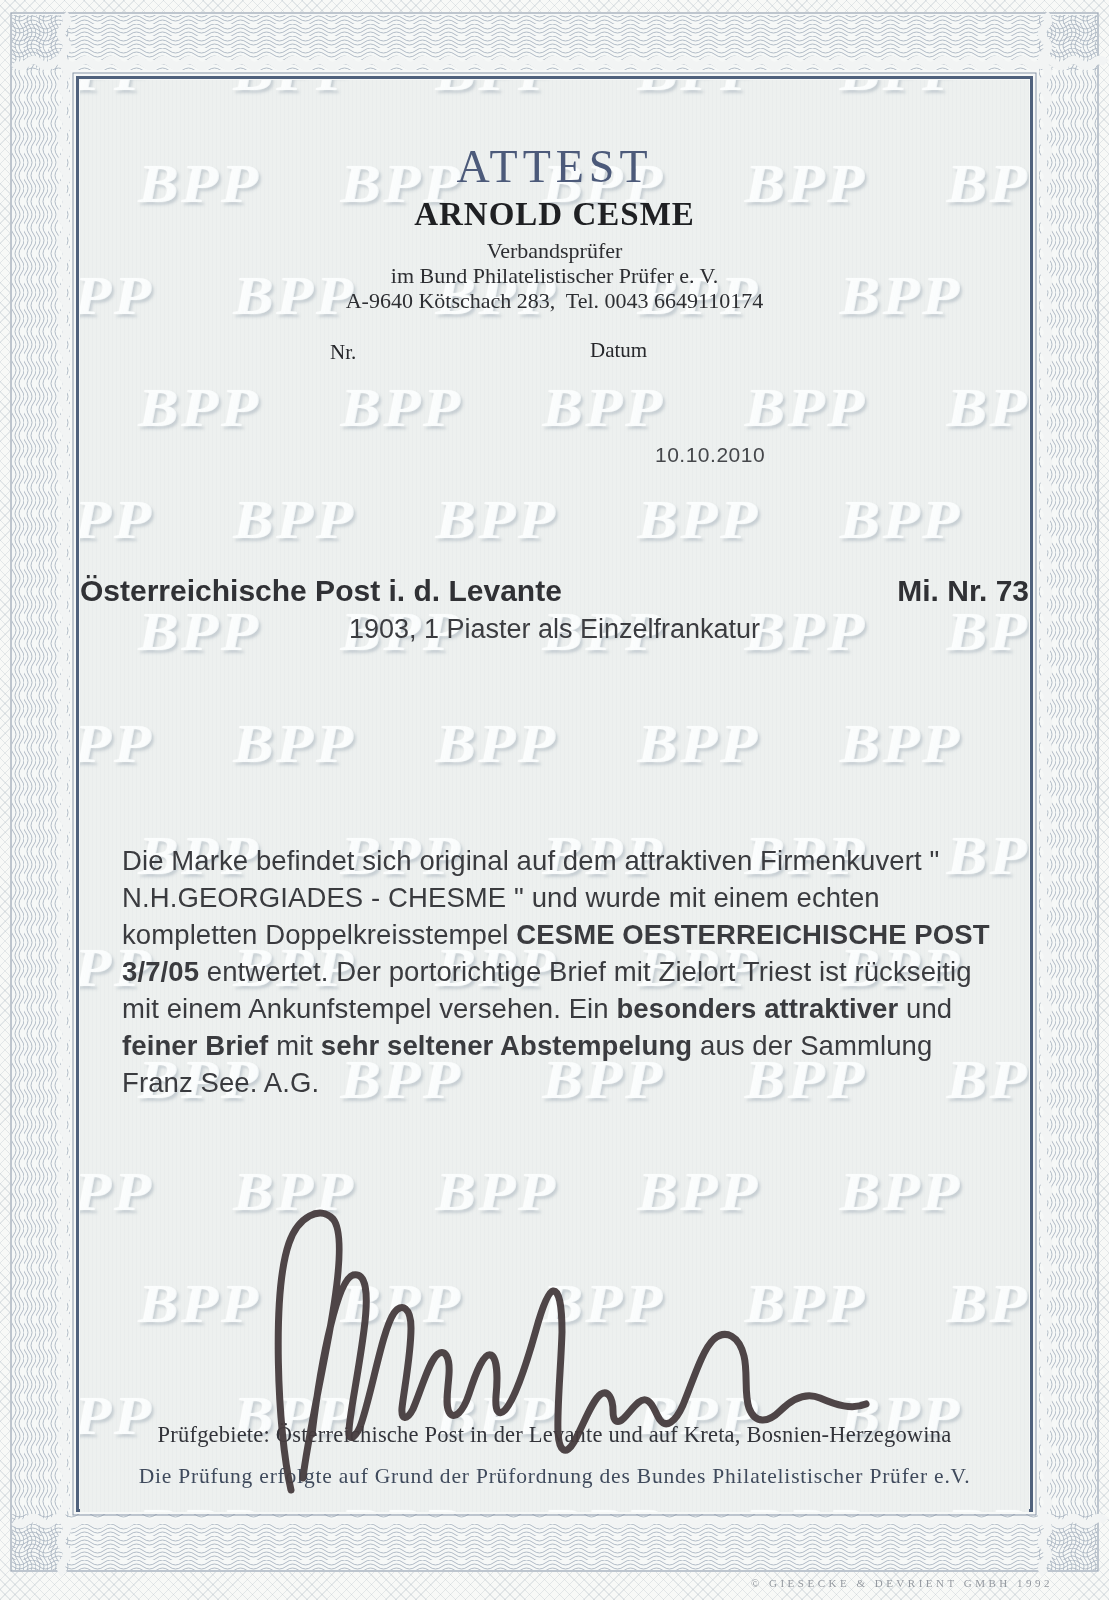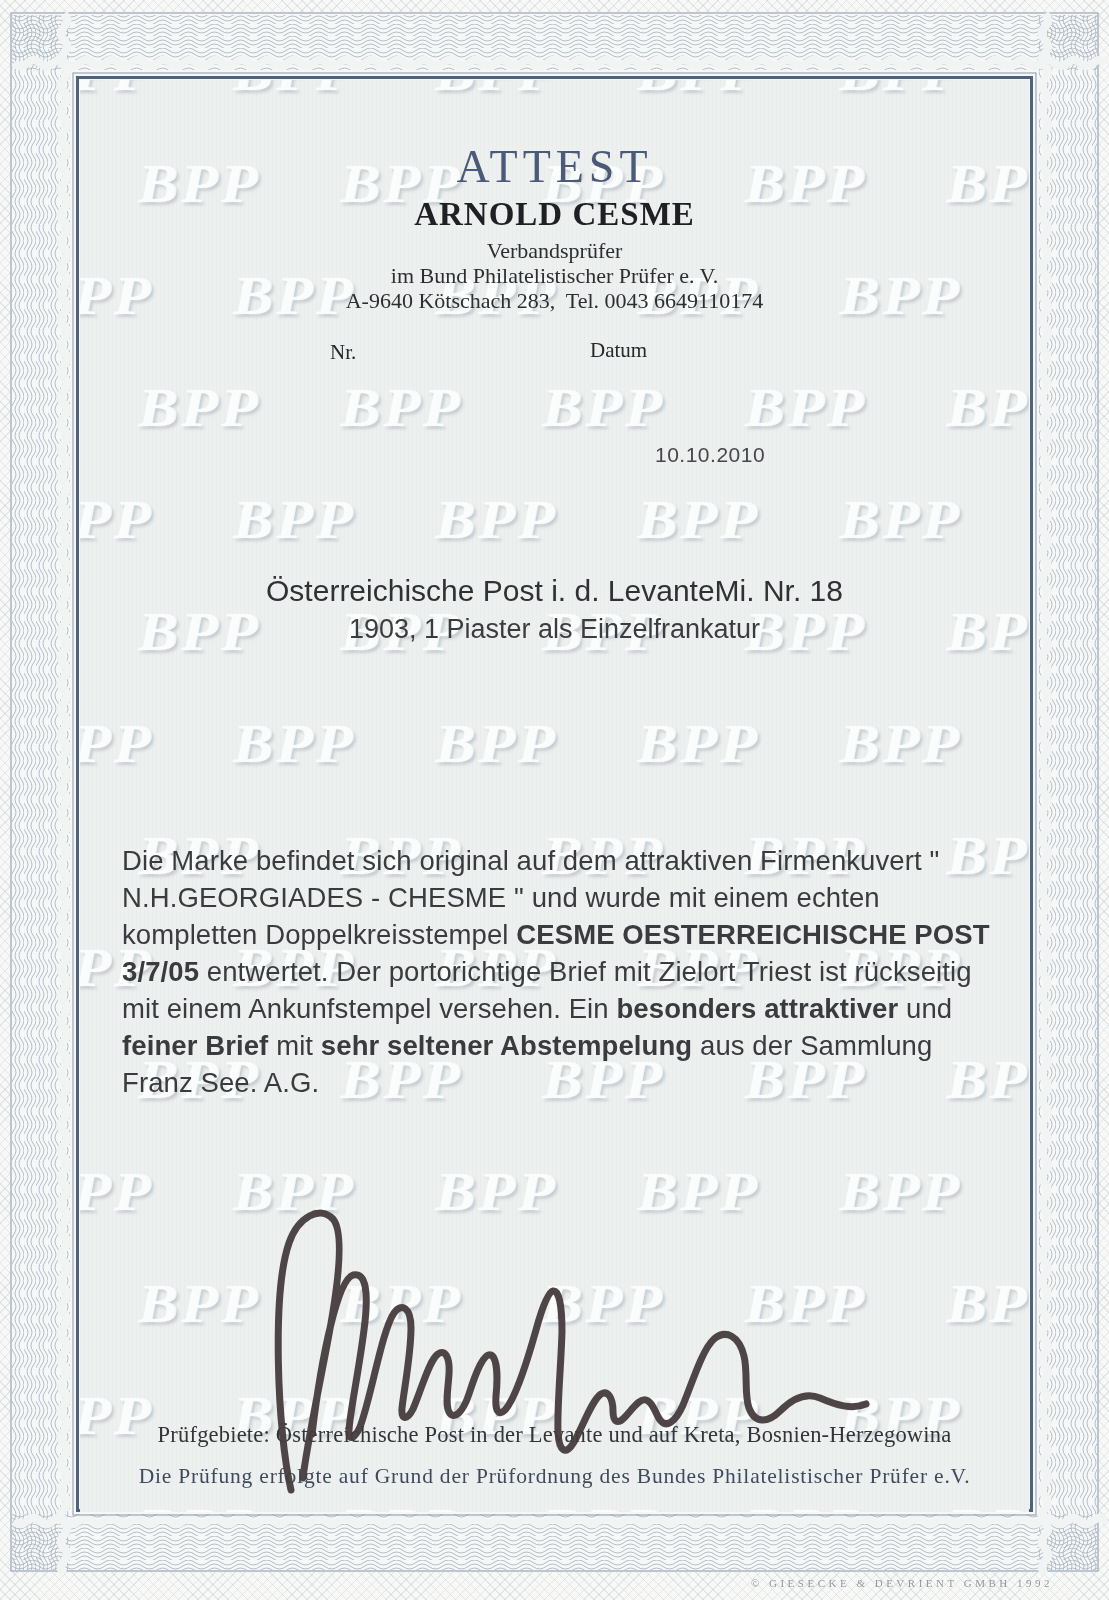--- a/index.html
+++ b/index.html
@@ -42,22 +42,22 @@
   .expert-org{top:183px;font-size:22px;}
   .expert-address{top:208px;font-size:22px;white-space:pre;}
   .field-label{position:absolute;font-size:21px;color:#26272b;}
   .nr-label{left:250px;top:260px;}
   .datum-label{left:510px;top:258px;}
   .date-value{
     position:absolute;left:575px;top:363px;
     font-family:"Liberation Sans", sans-serif;font-size:21px;color:#45474b;letter-spacing:0.5px;
   }
   .item-title{
-    top:494px;display:flex;justify-content:center;
-    font-family:"Liberation Sans", sans-serif;font-size:30px;font-weight:normal;color:#303135;
+    top:494px;display:flex;justify-content:space-between;
+    font-family:"Liberation Sans", sans-serif;font-size:30px;font-weight:bold;color:#303135;
   }
   .item-subtitle{top:534px;font-family:"Liberation Sans", sans-serif;font-size:27px;color:#3b3c40;}
   .verdict{top:668px;font-family:"Liberation Sans", sans-serif;font-size:29px;font-weight:bold;color:#333438;}
   .description{
     position:absolute;left:42px;top:762px;width:874px;
     font-family:"Liberation Sans", sans-serif;font-size:27.5px;line-height:37px;
     color:#3a3b3f;letter-spacing:0.1px;
   }
   .description .b{font-weight:bold;}
   .sig-svg{position:absolute;left:170px;top:1100px;z-index:4;}
@@ -130,21 +130,21 @@
       <div class="center expert-org">im Bund Philatelistischer Prüfer e. V.</div>
       <div class="center expert-role">Verbandsprüfer</div>
       <div class="center expert-address">A-9640 Kötschach 283,  Tel. 0043 6649110174</div>
 
       <span class="field-label nr-label">Nr.</span>
       <span class="field-label datum-label">Datum</span>
       <span class="date-value">10.10.2010</span>
 
       <div class="center item-title">
         <span>Österreichische Post i. d. Levante</span>
-        <span>Mi. Nr. 18</span>
+        <span>Mi. Nr. 73</span>
       </div>
       <div class="center item-subtitle">1903, 1 Piaster als Einzelfrankatur</div>
 
 
       <div class="description"><span>Die Marke befindet sich original auf dem attraktiven Firmenkuvert " N.H.GEORGIADES - CHESME " und wurde mit einem echten kompletten Doppelkreisstempel </span><span class="b">CESME OESTERREICHISCHE POST 3/7/05</span><span> entwertet. Der portorichtige Brief mit Zielort Triest ist rückseitig mit einem Ankunfstempel versehen. Ein </span><span class="b">besonders attraktiver</span><span> und </span><span class="b">feiner Brief</span><span> mit </span><span class="b">sehr seltener Abstempelung</span><span> aus der Sammlung Franz See. A.G.</span></div>
 
       <svg class="sig-svg" width="640" height="330" viewBox="250 1180 640 330">
         <path d="M291 1490 C277 1430 272 1292 289 1243 C298 1217 320 1205 333 1219
              C345 1233 338 1288 327 1345 C317 1398 306 1450 303 1478
              M312 1434 C322 1352 338 1280 353 1275 C366 1272 369 1292 364 1330

